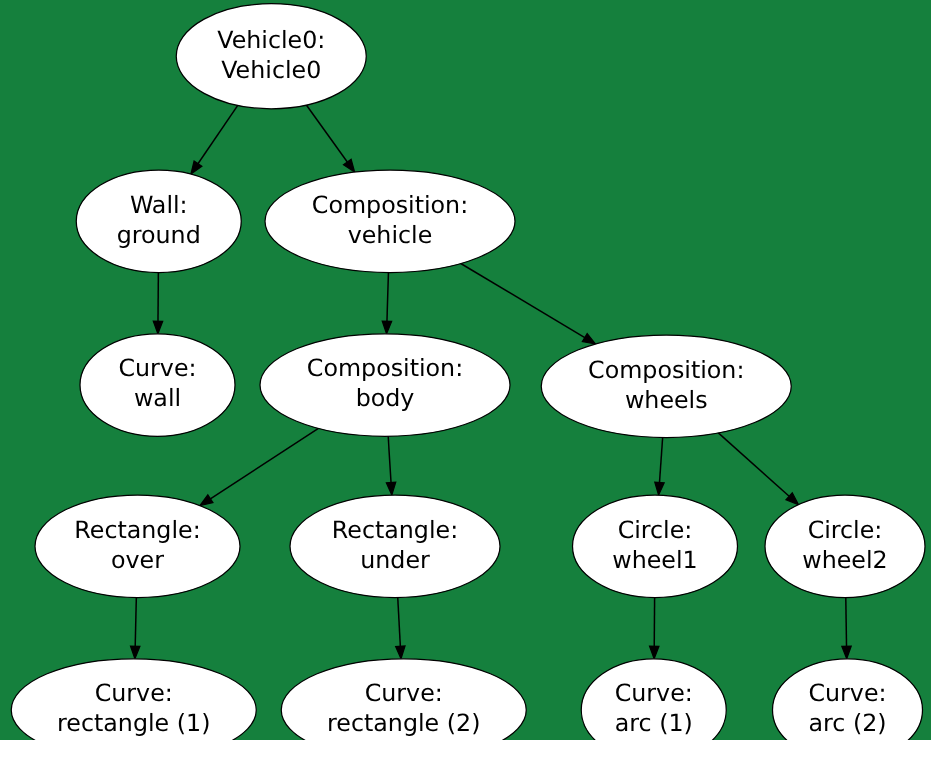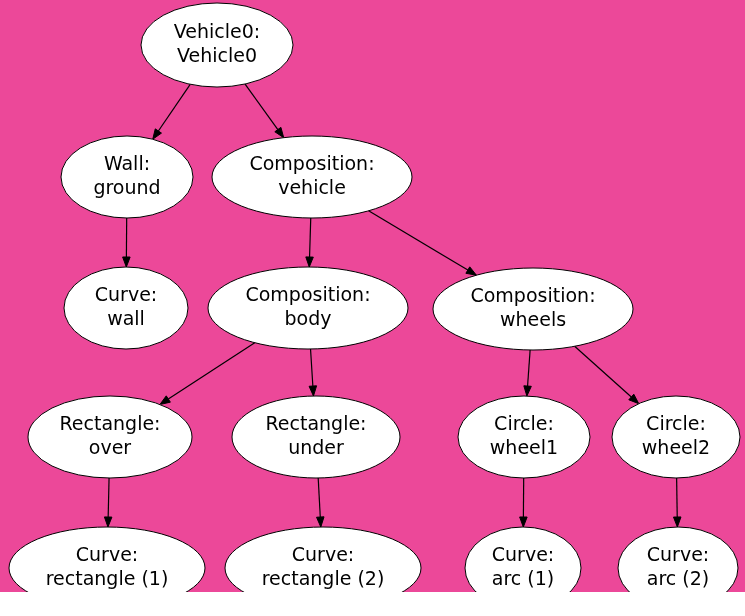--- a/index.html
+++ b/index.html
@@ -3,21 +3,21 @@
 <meta charset="utf-8">
 <style>
   html, body {
     margin: 0;
     padding: 0;
     background: #ffffff;
   }
   .canvas-wrap {
     width: 745px;
     height: 592px;
-    background: #ec4899;
+    background: #15803d;
     overflow: hidden;
   }
   svg {
     display: block;
     font-family: "DejaVu Sans", sans-serif;
   }
   .node-ellipse {
     fill: #ffffff;
     stroke: #000000;
     stroke-width: 1;

